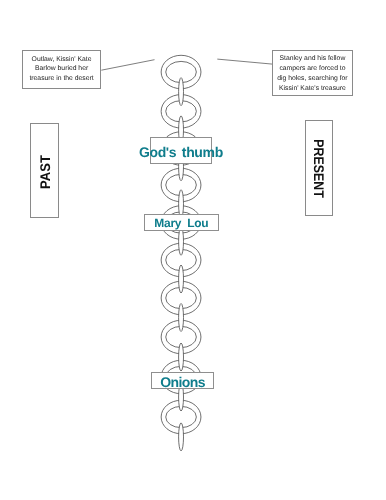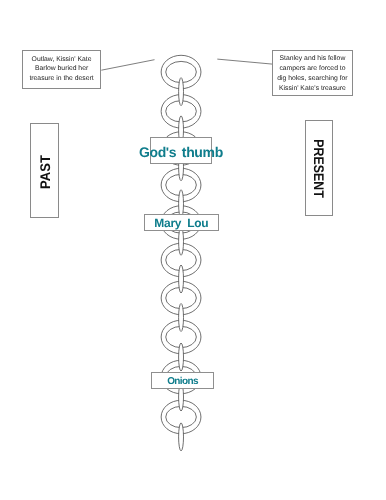--- a/index.html
+++ b/index.html
@@ -119,17 +119,17 @@
   <div class="era-box" id="era-1" style="left: 304.6px; top: 119.9px; width: 28.3px; height: 96px;">
     <span style="transform: translateY(0.5px) rotate(90deg) scaleX(0.885); font-size: 14px;">PRESENT</span>
   </div>
 
   <div class="node-box" id="label-1" style="left: 149.9px; top: 137.1px; width: 62px; height: 27px; font-size: 14px; letter-spacing: -0.34px; word-spacing: 2px;">
     <span style="transform: translateY(1px);">God's thumb</span>
   </div>
   <div class="node-box" id="label-2" style="left: 144.2px; top: 213.6px; width: 74.4px; height: 17px; font-size: 12px; letter-spacing: -0.3px; word-spacing: 3.1px;">
     <span style="transform: translateY(1px);">Mary Lou</span>
   </div>
-  <div class="node-box" id="label-4" style="left: 151.1px; top: 372.3px; width: 63px; height: 17px; font-size: 10px; letter-spacing: -0.6px; word-spacing: 0px;">
+  <div class="node-box" id="label-4" style="left: 151.1px; top: 372.3px; width: 63px; height: 17px; font-size: 14px; letter-spacing: -0.6px; word-spacing: 0px;">
     <span style="transform: translateY(1px);">Onions</span>
   </div>
 
 </div>
 
 </body></html>

